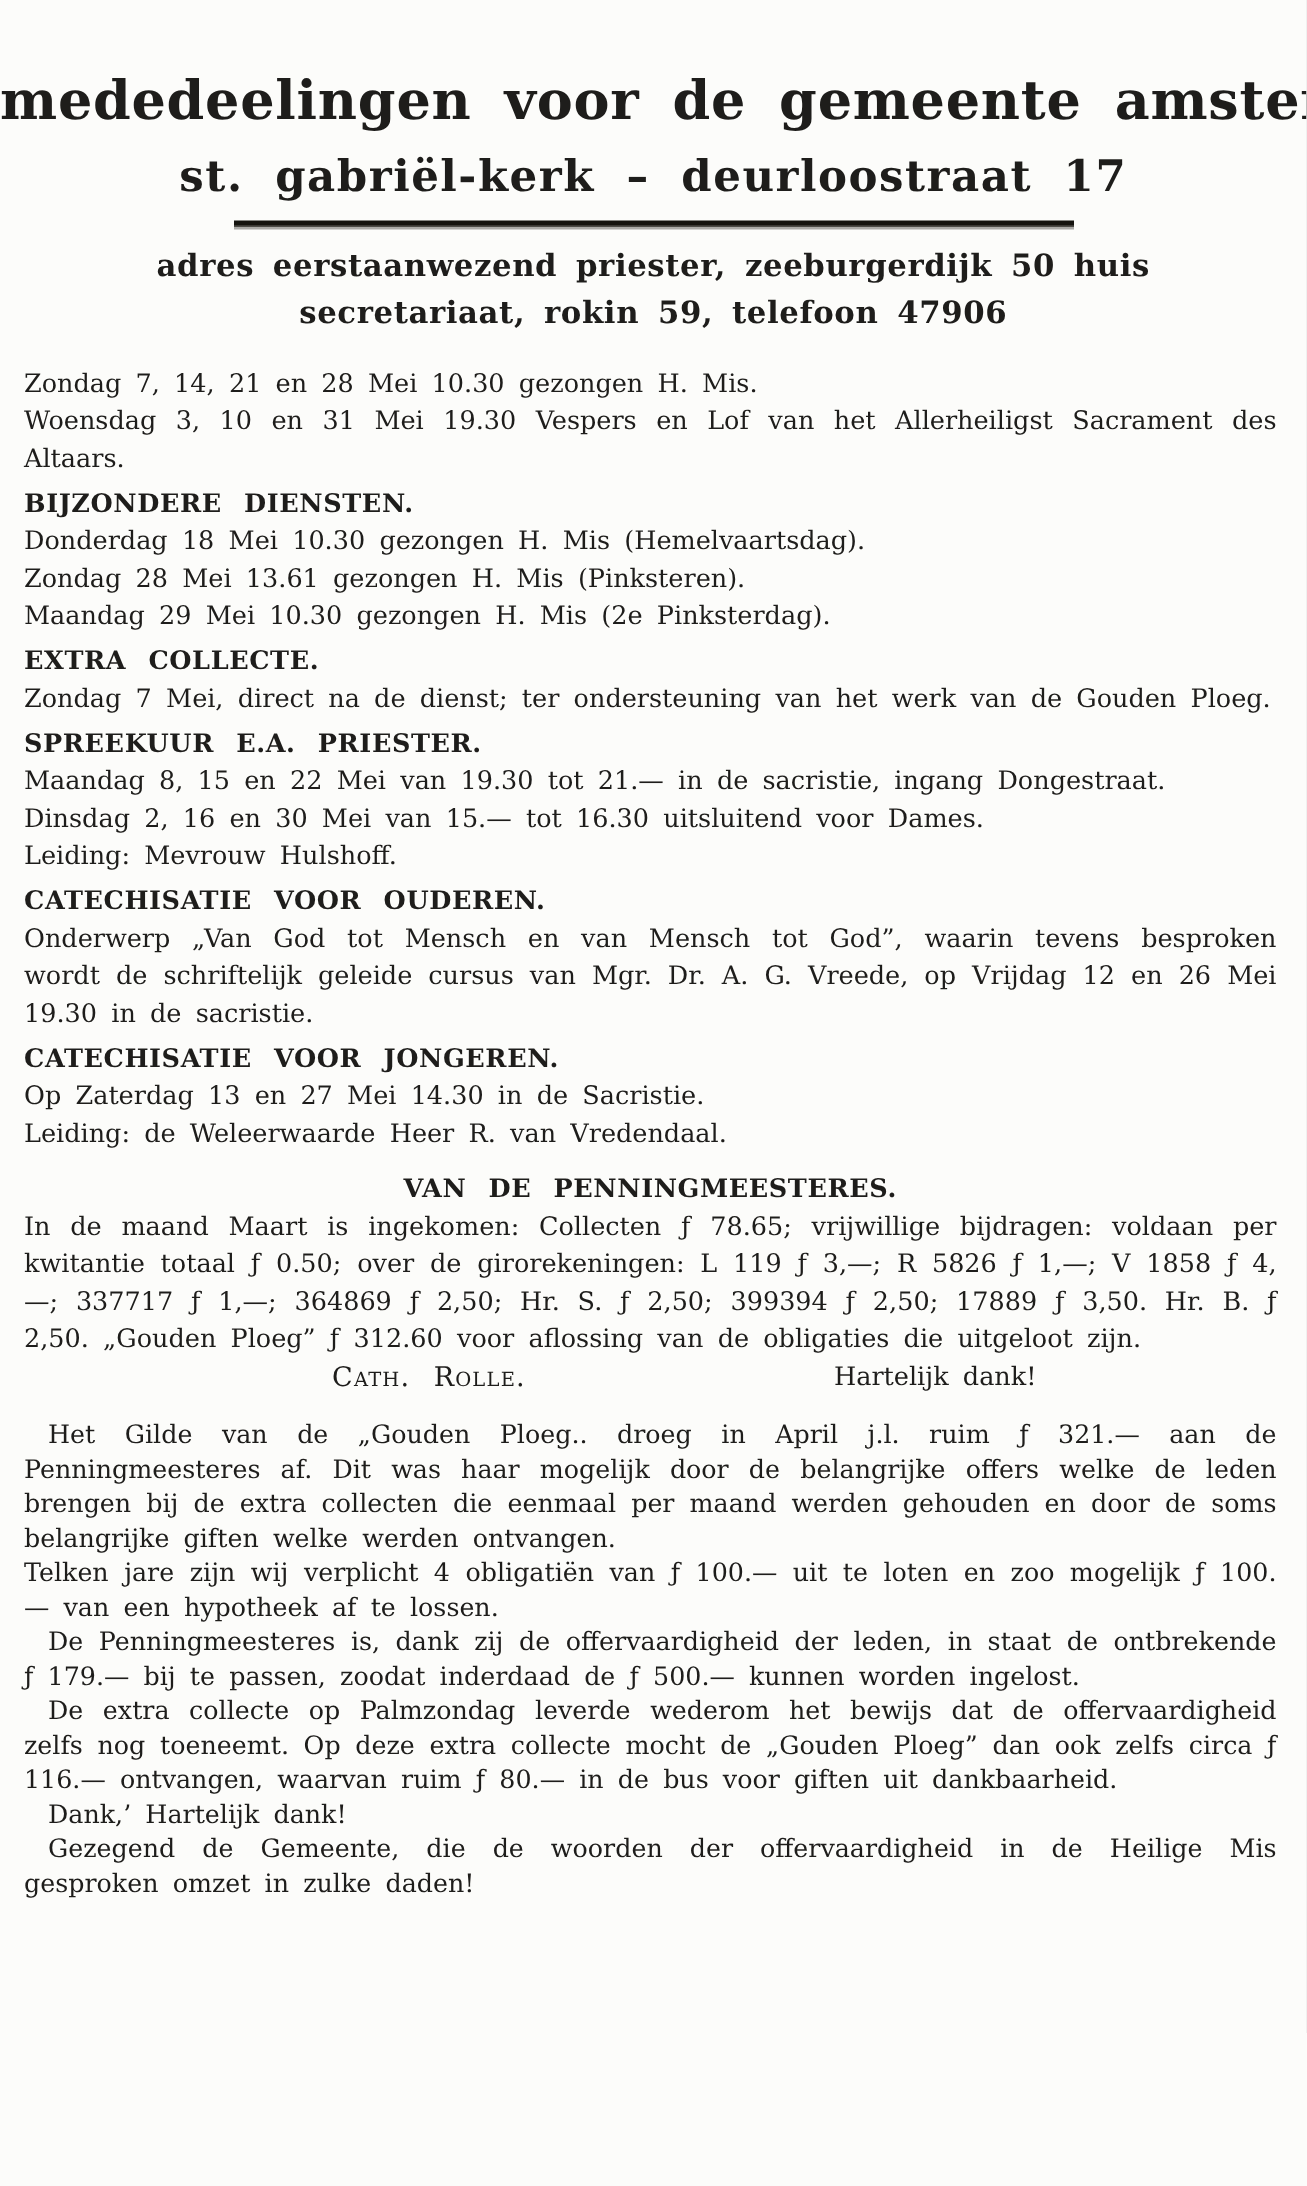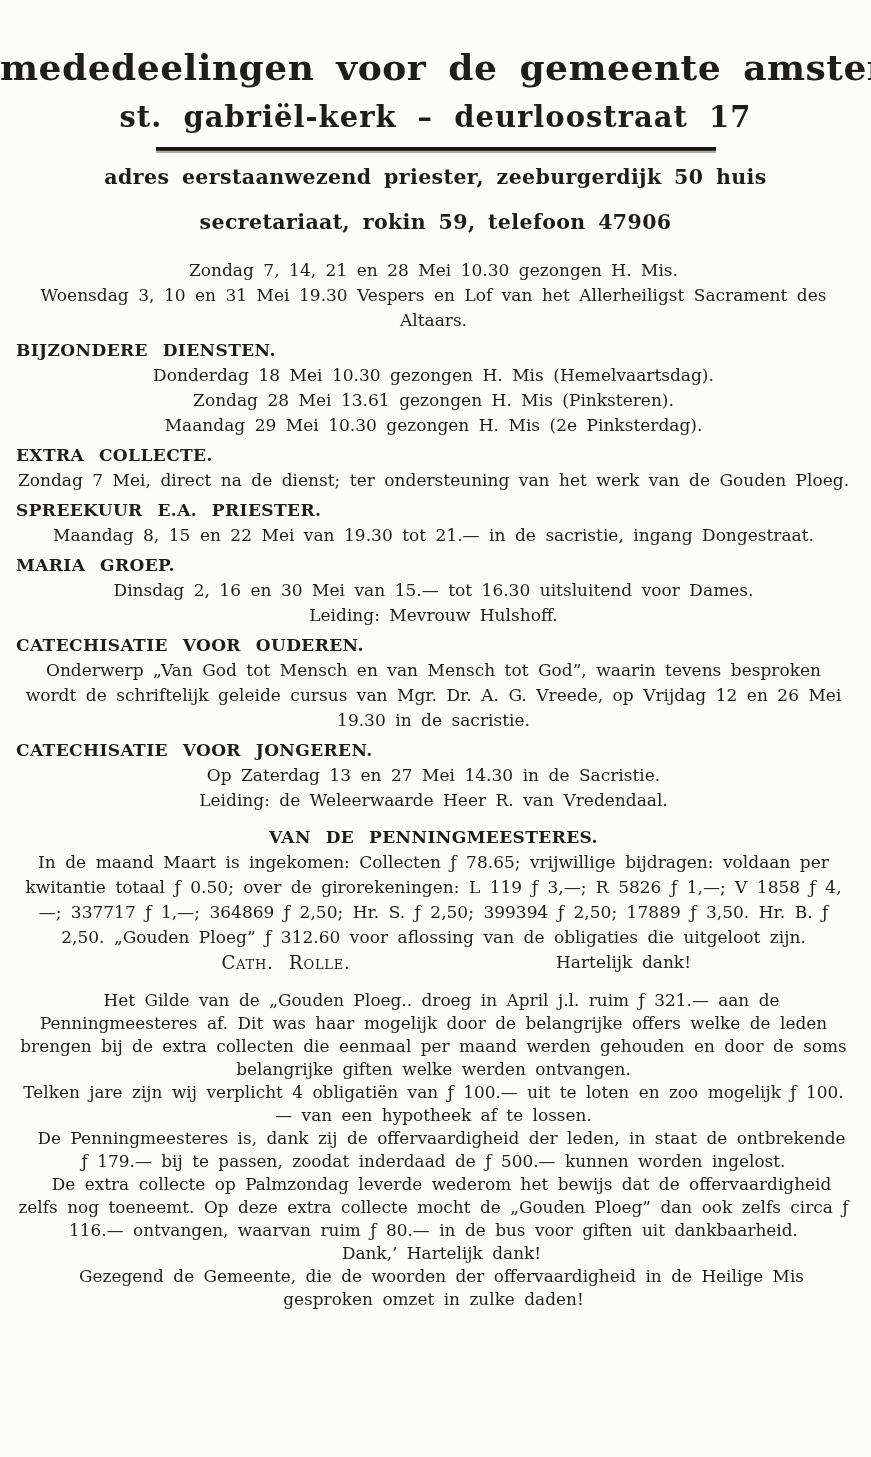--- a/index.html
+++ b/index.html
@@ -44,30 +44,30 @@
   }
   .addr {
     margin-top: 14px;
     font-size: 20.5px;
     font-weight: bold;
     letter-spacing: 0.4px;
     word-spacing: 5px;
     line-height: 24px;
     white-space: nowrap;
   }
-  .addr2 { margin-top: 21px; }
+  .addr2 { margin-top: 7px; }
 
   
   .bodytext {
     margin: 24px 20px 0 16px;
     font-size: 17px;
     line-height: 25px;
     word-spacing: 0.24em;
   }
-  .bodytext p { margin: 0; text-align: center; }
+  .bodytext p { margin: 0; }
   .just { text-align: justify; }
   h3.sec-heading {
     margin: 5px 0 0 0;
     font-size: 17px;
     font-weight: bold;
     letter-spacing: 0.4px;
     word-spacing: 0.5em;
     line-height: 25px;
   }
 
@@ -128,21 +128,20 @@
       <h3 class="sec-heading">EXTRA COLLECTE.</h3>
       <p class="just">Zondag 7 Mei, direct na de dienst; ter ondersteuning van het werk van de Gouden Ploeg.</p>
     </section>
 
     <section>
       <h3 class="sec-heading">SPREEKUUR E.A. PRIESTER.</h3>
       <p class="just">Maandag 8, 15 en 22 Mei van 19.30 tot 21.— in de sacristie, ingang Dongestraat.</p>
     </section>
 
     <section>
-      <h3 class="sec-heading">MARIA GROEP.</h3>
       <p class="just">Dinsdag 2, 16 en 30 Mei van 15.— tot 16.30 uitsluitend voor Dames.</p>
       <p class="just">Leiding: Mevrouw Hulshoff.</p>
     </section>
 
     <section>
       <h3 class="sec-heading">CATECHISATIE VOOR OUDEREN.</h3>
       <p class="just">Onderwerp „Van God tot Mensch en van Mensch tot God”, waarin tevens besproken wordt de schriftelijk geleide cursus van Mgr. Dr. A. G. Vreede, op Vrijdag 12 en 26 Mei 19.30 in de sacristie.</p>
     </section>
 
     <section>

